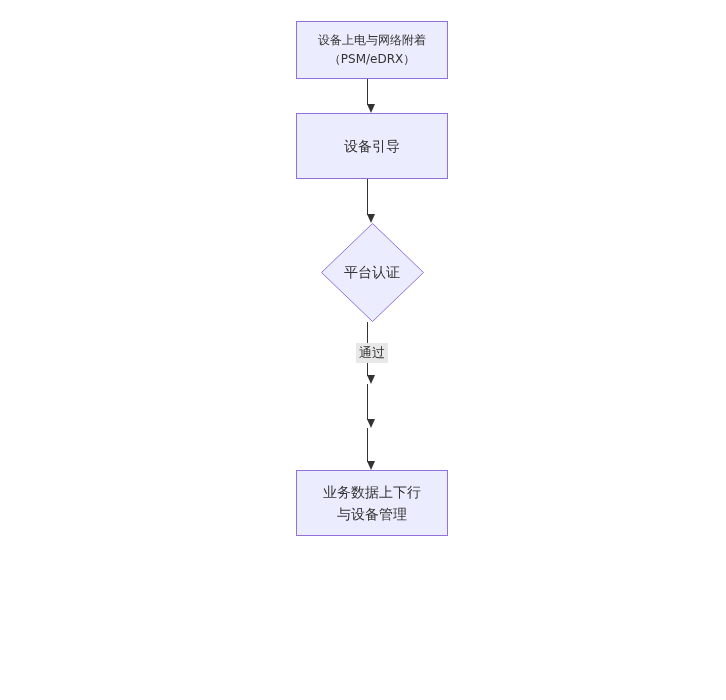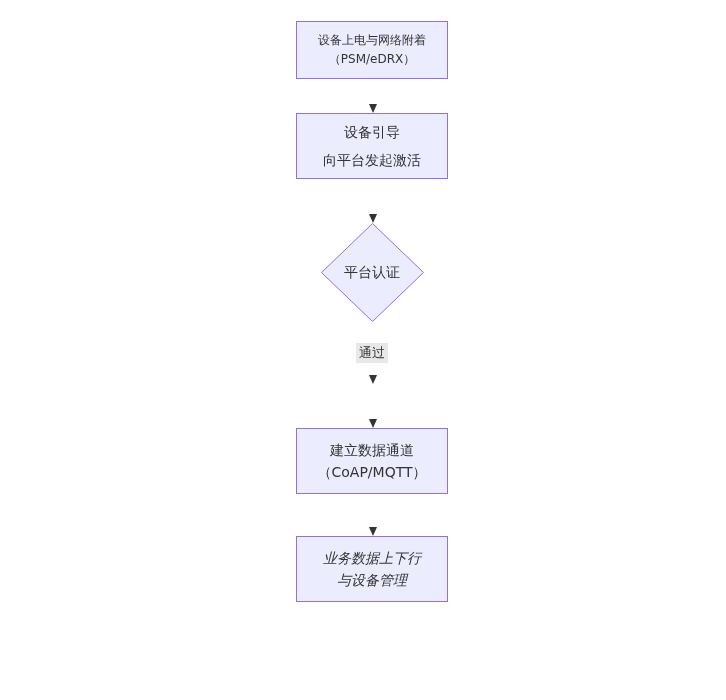--- a/index.html
+++ b/index.html
@@ -37,27 +37,27 @@
     text-align: center;
   }
   .node.rect .line {
     display: block;
     white-space: nowrap;
   }
   .node-a { height: 58px; font-size: 12px; line-height: 1.55; }
   .node-b { height: 66px; font-size: 14px; line-height: 1.6; gap: 6px; }
   .node-d { height: 65px; font-size: 14px; line-height: 1.6; }
   .node-e { height: 66px; font-size: 14px; line-height: 1.6; }
-  .node-f { height: 66px; font-size: 14px; line-height: 1.6; font-style: italic; }
+  .node-f { height: 66px; font-size: 14px; line-height: 1.6; }
 
   .arrow {
     position: relative;
     display: flex;
-    flex-direction: row;
-    align-items: flex-end;
+    flex-direction: column;
+    align-items: flex-start;
     width: 10px;
   }
   .arrow .shaft {
     width: 1px;
     flex: 1 1 auto;
     background: var(--edge-color, #333333);
   }
   .arrow .head {
     width: 0;
     height: 0;
@@ -119,21 +119,20 @@
       <span class="line">（PSM/eDRX）</span>
     </div>
 
     <div class="arrow h34">
       <span class="shaft"></span>
       <span class="head"></span>
     </div>
 
     <div class="node rect node-b">
       <span class="line">设备引导</span>
-      <span class="line">向平台发起激活</span>
     </div>
 
     <div class="arrow h44">
       <span class="shaft"></span>
       <span class="head"></span>
     </div>
 
     <div class="diamond-wrap">
       <svg viewBox="0 0 103 99">
         <polygon points="51.5,0.5 102.5,49.5 51.5,98.5 0.5,49.5"></polygon>
@@ -146,24 +145,20 @@
       <span class="edge-label">通过</span>
       <span class="head"></span>
     </div>
 
 
     <div class="arrow h44">
       <span class="shaft"></span>
       <span class="head"></span>
     </div>
 
-    <div class="node rect node-e">
-      <span class="line">建立数据通道</span>
-      <span class="line">（CoAP/MQTT）</span>
-    </div>
 
     <div class="arrow h42">
       <span class="shaft"></span>
       <span class="head"></span>
     </div>
 
     <div class="node rect node-f">
       <span class="line">业务数据上下行</span>
       <span class="line">与设备管理</span>
     </div>

